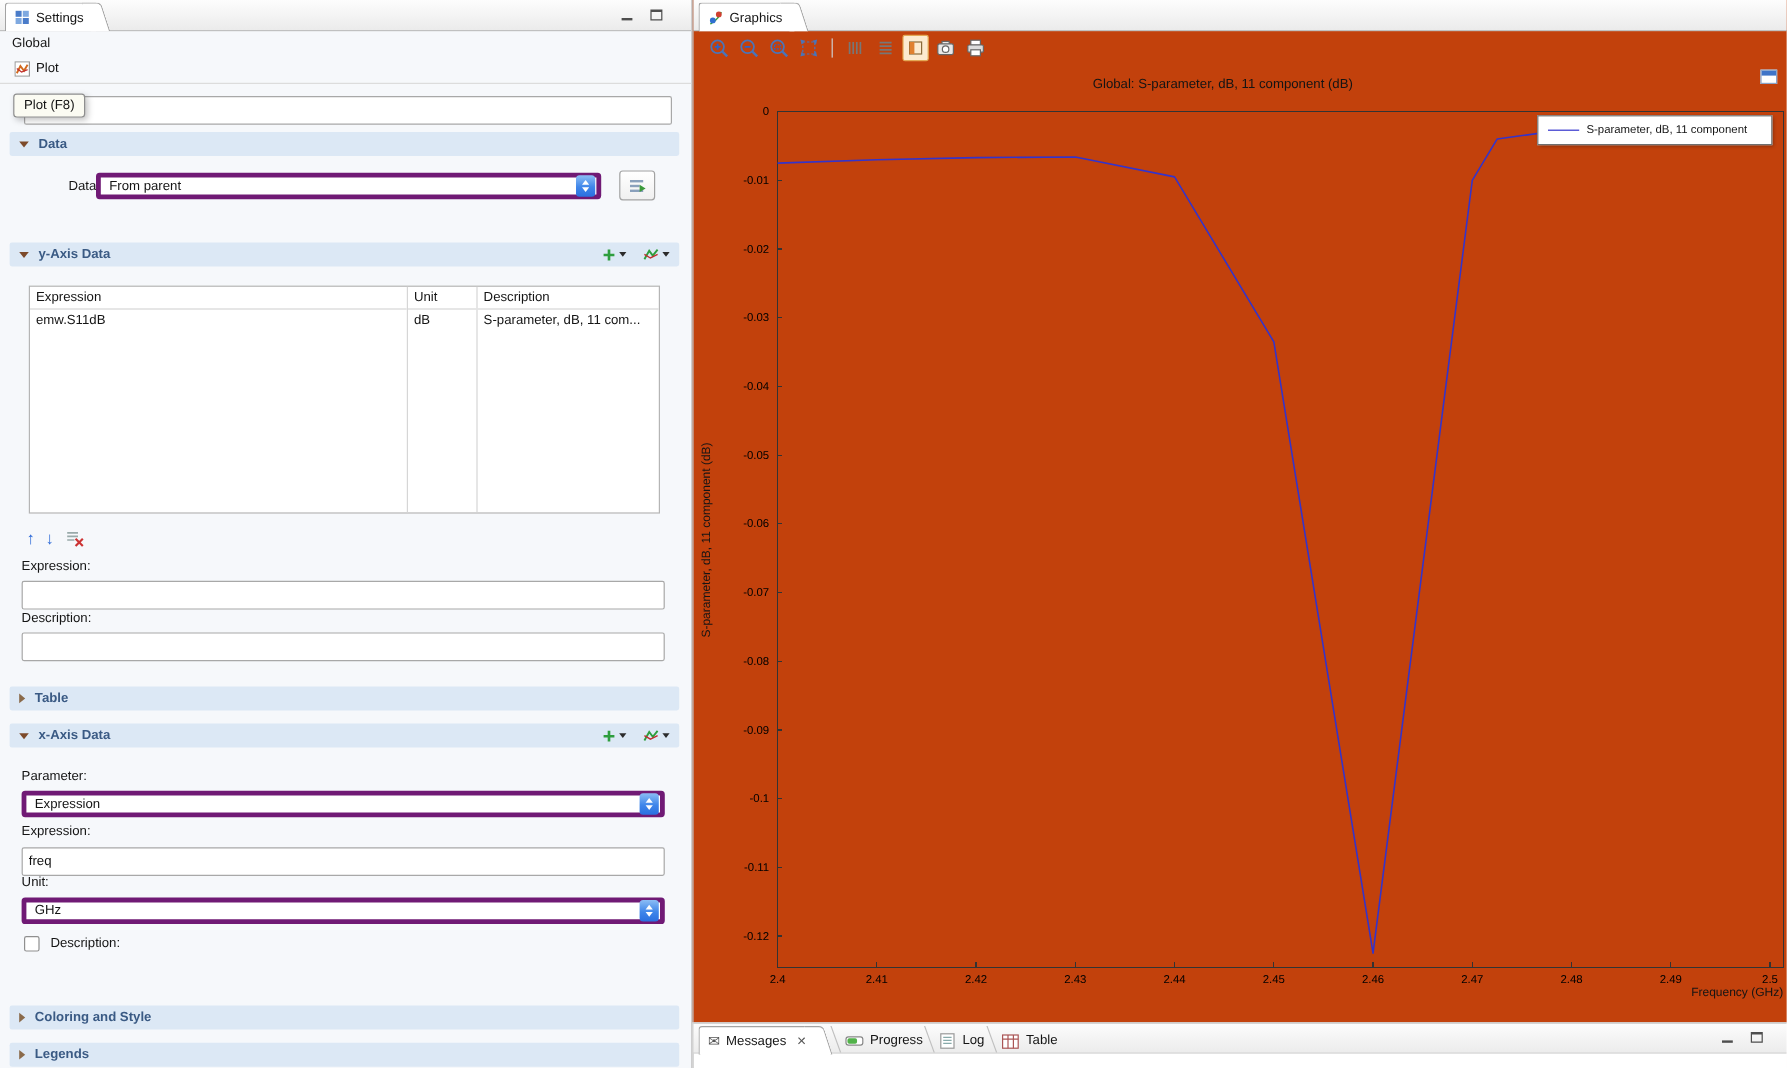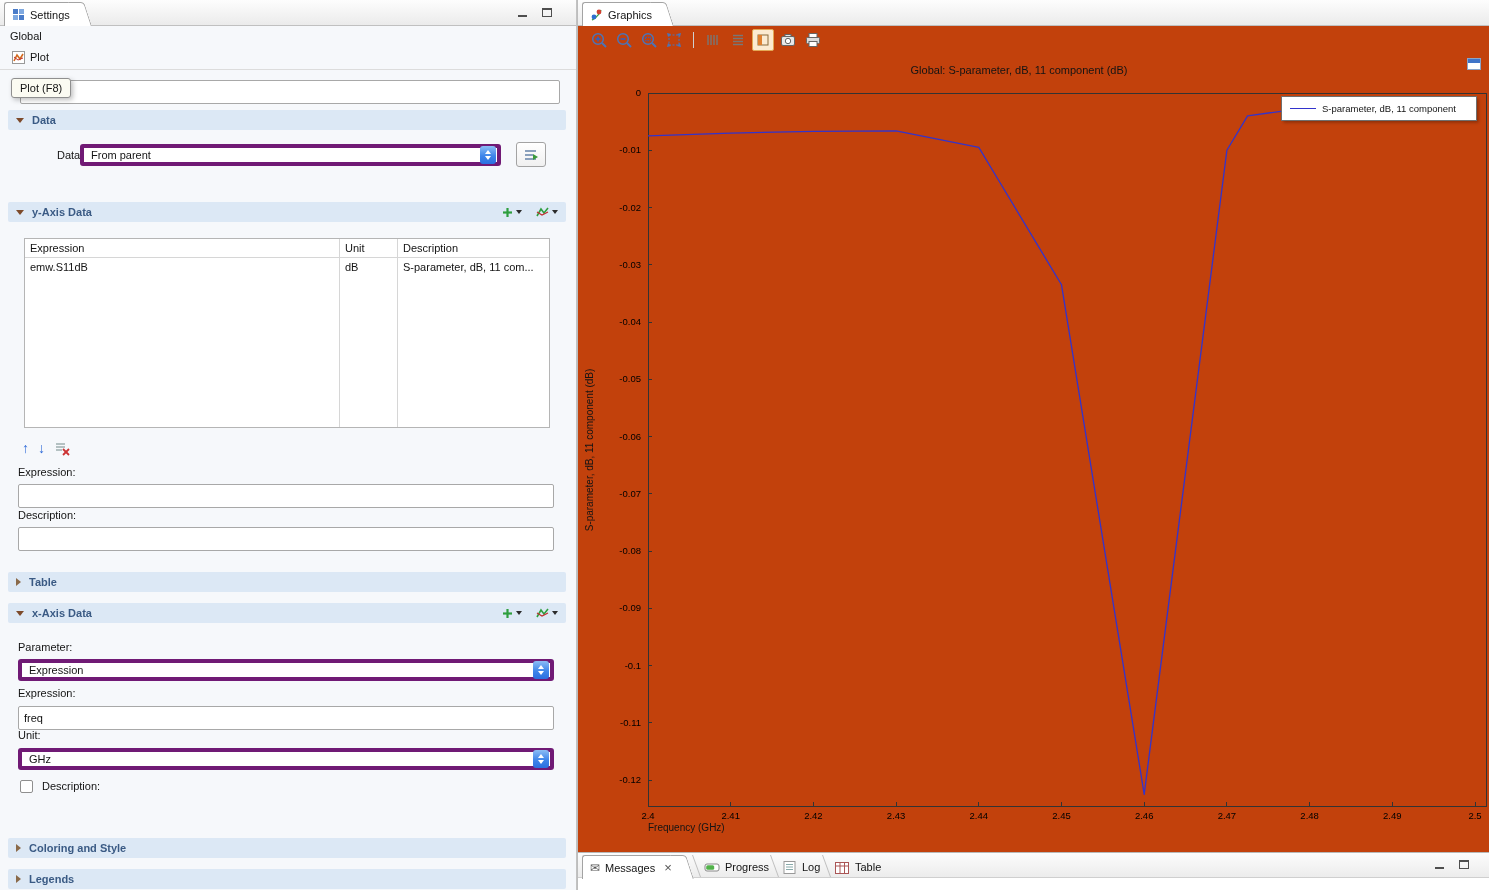--- a/index.html
+++ b/index.html
@@ -54,21 +54,21 @@
   .cb{position:absolute;width:13px;height:13px;border:1px solid #8f8f8f;border-radius:2px;background:#fff;cursor:pointer;}
 
   
   .graphics{position:absolute;left:577px;top:0;width:1000px;height:852px;background:#c2410c;border-left:1px solid #bdbdbd;}
   .gtoolbar{position:absolute;left:0;top:26px;width:100%;height:28px;display:flex;align-items:center;padding-left:10px;gap:3px;}
   .tool{width:22px;height:22px;display:flex;align-items:center;justify-content:center;border:1px solid transparent;border-radius:2px;cursor:pointer;}
   .tool.sel{background:#fcead0;border-color:#e3a855;}
   .tsep{width:1px;height:16px;background:#cfcfcf;margin:0 5px;}
   .plot-title{position:absolute;top:64px;left:0;width:882px;text-align:center;font-size:11px;}
   .ylab{position:absolute;left:11px;top:450px;transform:translate(-50%,-50%) rotate(-90deg);font-size:10px;white-space:nowrap;}
-  .xlab{position:absolute;top:822px;left:70px;width:838px;text-align:left;font-size:10px;}
+  .xlab{position:absolute;top:822px;left:70px;width:838px;text-align:right;font-size:10px;}
   #plot-svg{position:absolute;left:0;top:54px;font-family:"Liberation Sans",sans-serif;}
   .legend{position:absolute;left:703px;top:96px;width:196px;height:25px;background:#fff;border:1px solid #6f6f6f;box-shadow:1.5px 1.5px 3px rgba(0,0,0,0.3);display:flex;align-items:center;font-size:9.5px;padding-left:8px;gap:6px;z-index:3;}
   .lline{width:26px;border-top:1.6px solid #3333cc;}
   .float-ic{position:absolute;left:889px;top:58px;width:14px;height:12px;border:1px solid #8aa4c8;background:#fff;cursor:pointer;}
   .float-ic::before{content:"";position:absolute;left:0;top:0;right:0;height:4px;background:#3f74c8;}
 
   
   .botbar{position:absolute;left:577px;top:852px;width:912px;height:38px;background:#fff;border-left:1px solid #bdbdbd;}
   .bb-tabs{position:absolute;left:0;top:0;right:0;height:26px;background:linear-gradient(#fcfcfc,#ececec);border-top:1px solid #b8b8b8;border-bottom:1px solid #cfcfcf;}
   .bbt{position:absolute;top:3px;height:22px;display:flex;align-items:center;gap:5px;cursor:pointer;}

